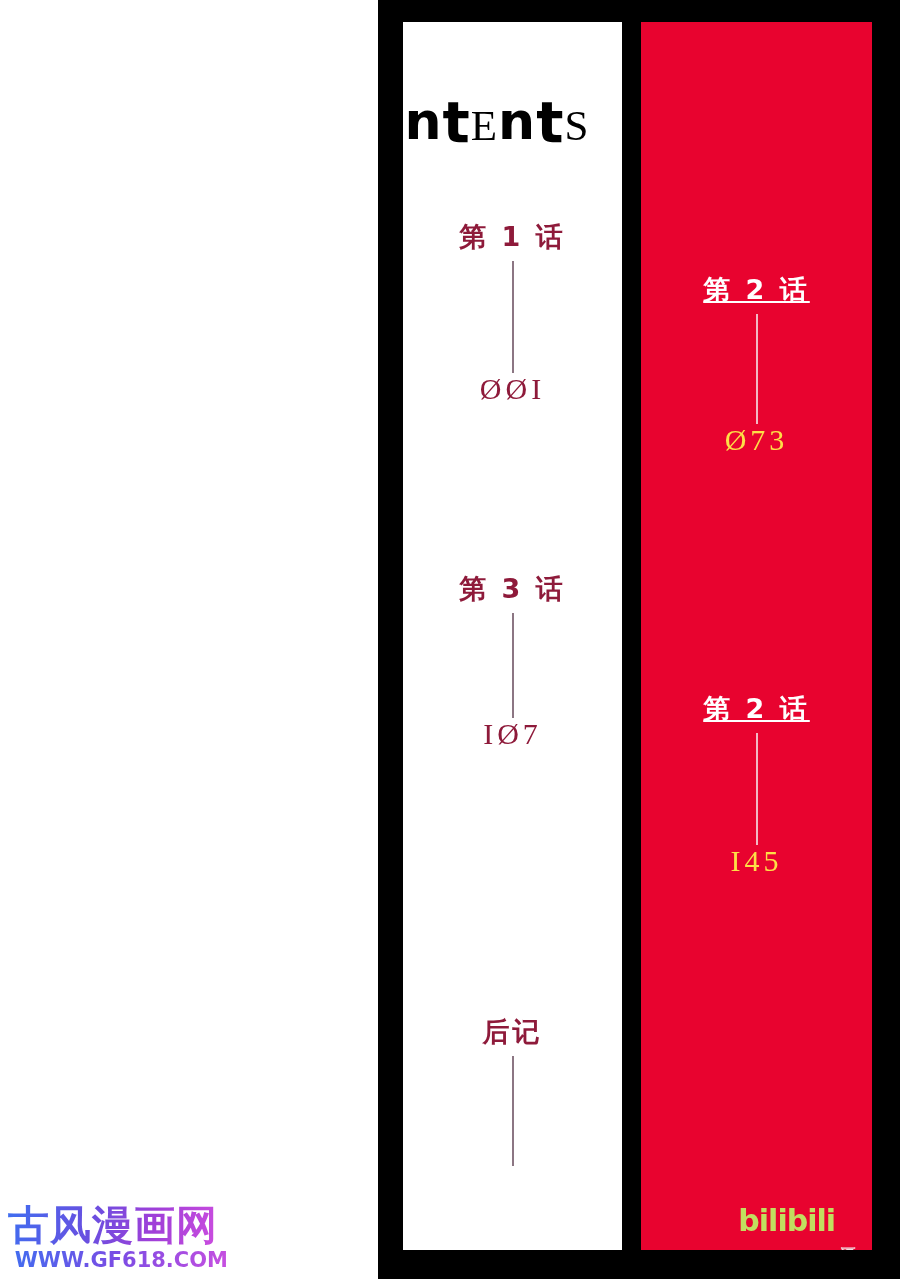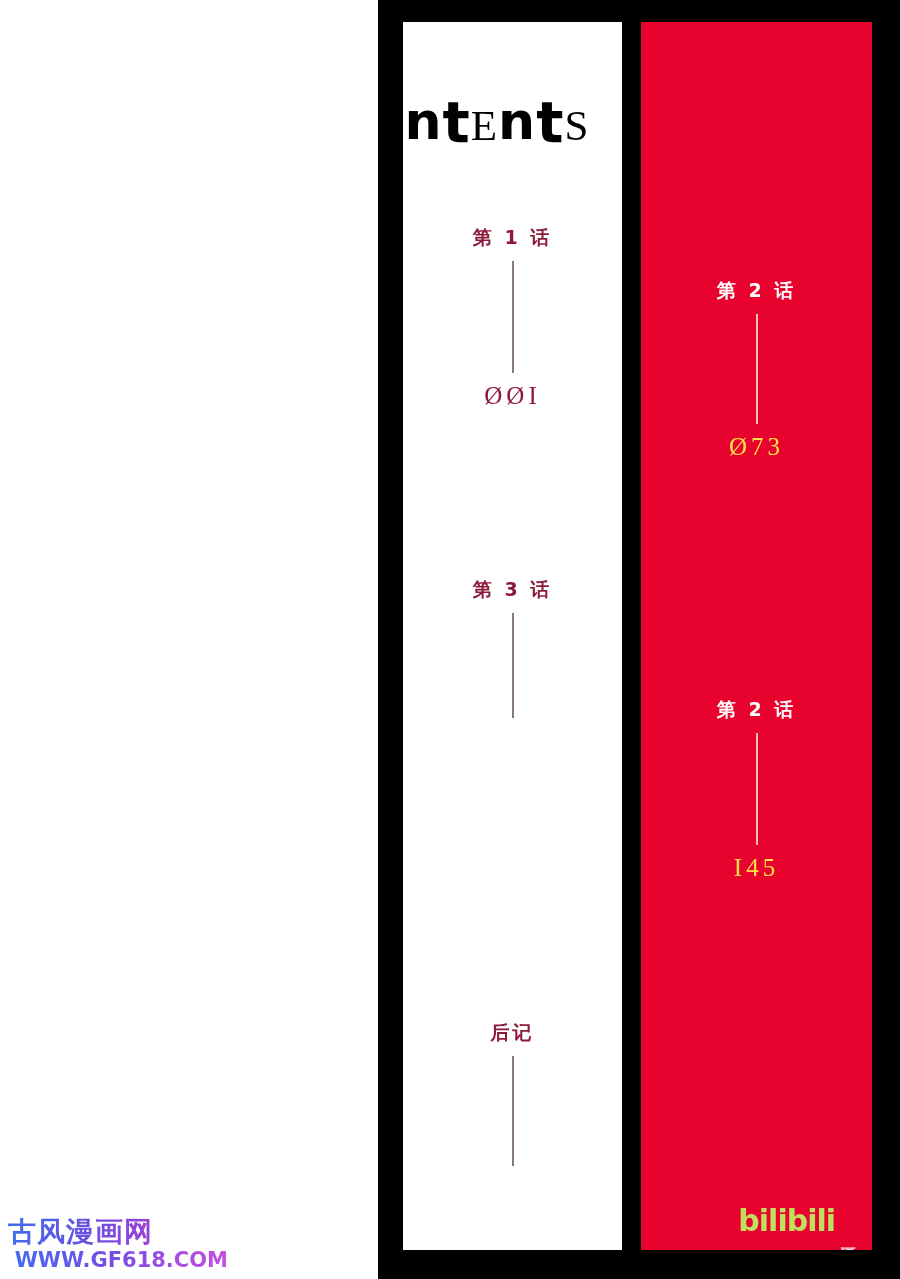--- a/index.html
+++ b/index.html
@@ -94,57 +94,57 @@
 
   
   .entry {
     position: absolute;
     width: 100%;
     text-align: center;
   }
   .entry-label {
     font-family: "DejaVu Sans", "Liberation Sans", sans-serif;
     font-weight: 700;
-    font-size: 19px;
+    font-size: 27px;
     line-height: 30px;
     letter-spacing: 3px;
   }
   .entry-label.dark { color: #8e1a3a; }
-  .entry-label.light { color: #ffffff; }
+  .entry-label.light { color: #ffffff; text-decoration: underline; }
 
   .entry-rule {
     width: 2px;
     margin: 9px auto 0 auto;
   }
   .entry-rule.dark  { background: #8c7683; }
   .entry-rule.light { background: #f2b9c4; }
 
   .entry-page {
     font-family: "Liberation Serif", "DejaVu Serif", serif;
-    font-size: 25px;
+    font-size: 30px;
     line-height: 26px;
     letter-spacing: 4px;
-    margin-top: 10px;
+    margin-top: 3px;
   }
   .entry-page.dark  { color: #8e1a3a; }
   .entry-page.light { color: #fde047; }
 
   
   .wm-gf {
     position: absolute;
     left: 8px;
     bottom: 8px;
     width: 220px;
     text-align: left;
     line-height: 1;
   }
   .wm-gf-main {
     font-family: "DejaVu Sans", "Liberation Sans", sans-serif;
     font-weight: 700;
-    font-size: 28px;
+    font-size: 41px;
     letter-spacing: 1px;
     background-image: linear-gradient(100deg, #3f6ef0 0%, #6a4fe0 38%, #a03fd8 66%, #d24fe0 100%);
     -webkit-background-clip: text;
     background-clip: text;
     color: transparent;
     -webkit-text-fill-color: transparent;
   }
   .wm-gf-url {
     margin-top: 4px;
     font-family: "DejaVu Sans", "Liberation Sans", sans-serif;
@@ -204,20 +204,21 @@
 
     <div class="entry" style="top:200px;">
       <div class="entry-label dark">第 1 话</div>
       <div class="entry-rule dark" style="height:112px;"></div>
       <div class="entry-page dark">ØØI</div>
     </div>
 
     <div class="entry" style="top:552px;">
       <div class="entry-label dark">第 3 话</div>
       <div class="entry-rule dark" style="height:105px;"></div>
+      <div class="entry-page dark">IØ7</div>
     </div>
 
     <div class="entry" style="top:995px;">
       <div class="entry-label dark">后记</div>
       <div class="entry-rule dark" style="height:110px;"></div>
     </div>
 
   </div>
 
   <div class="panel panel-red">

